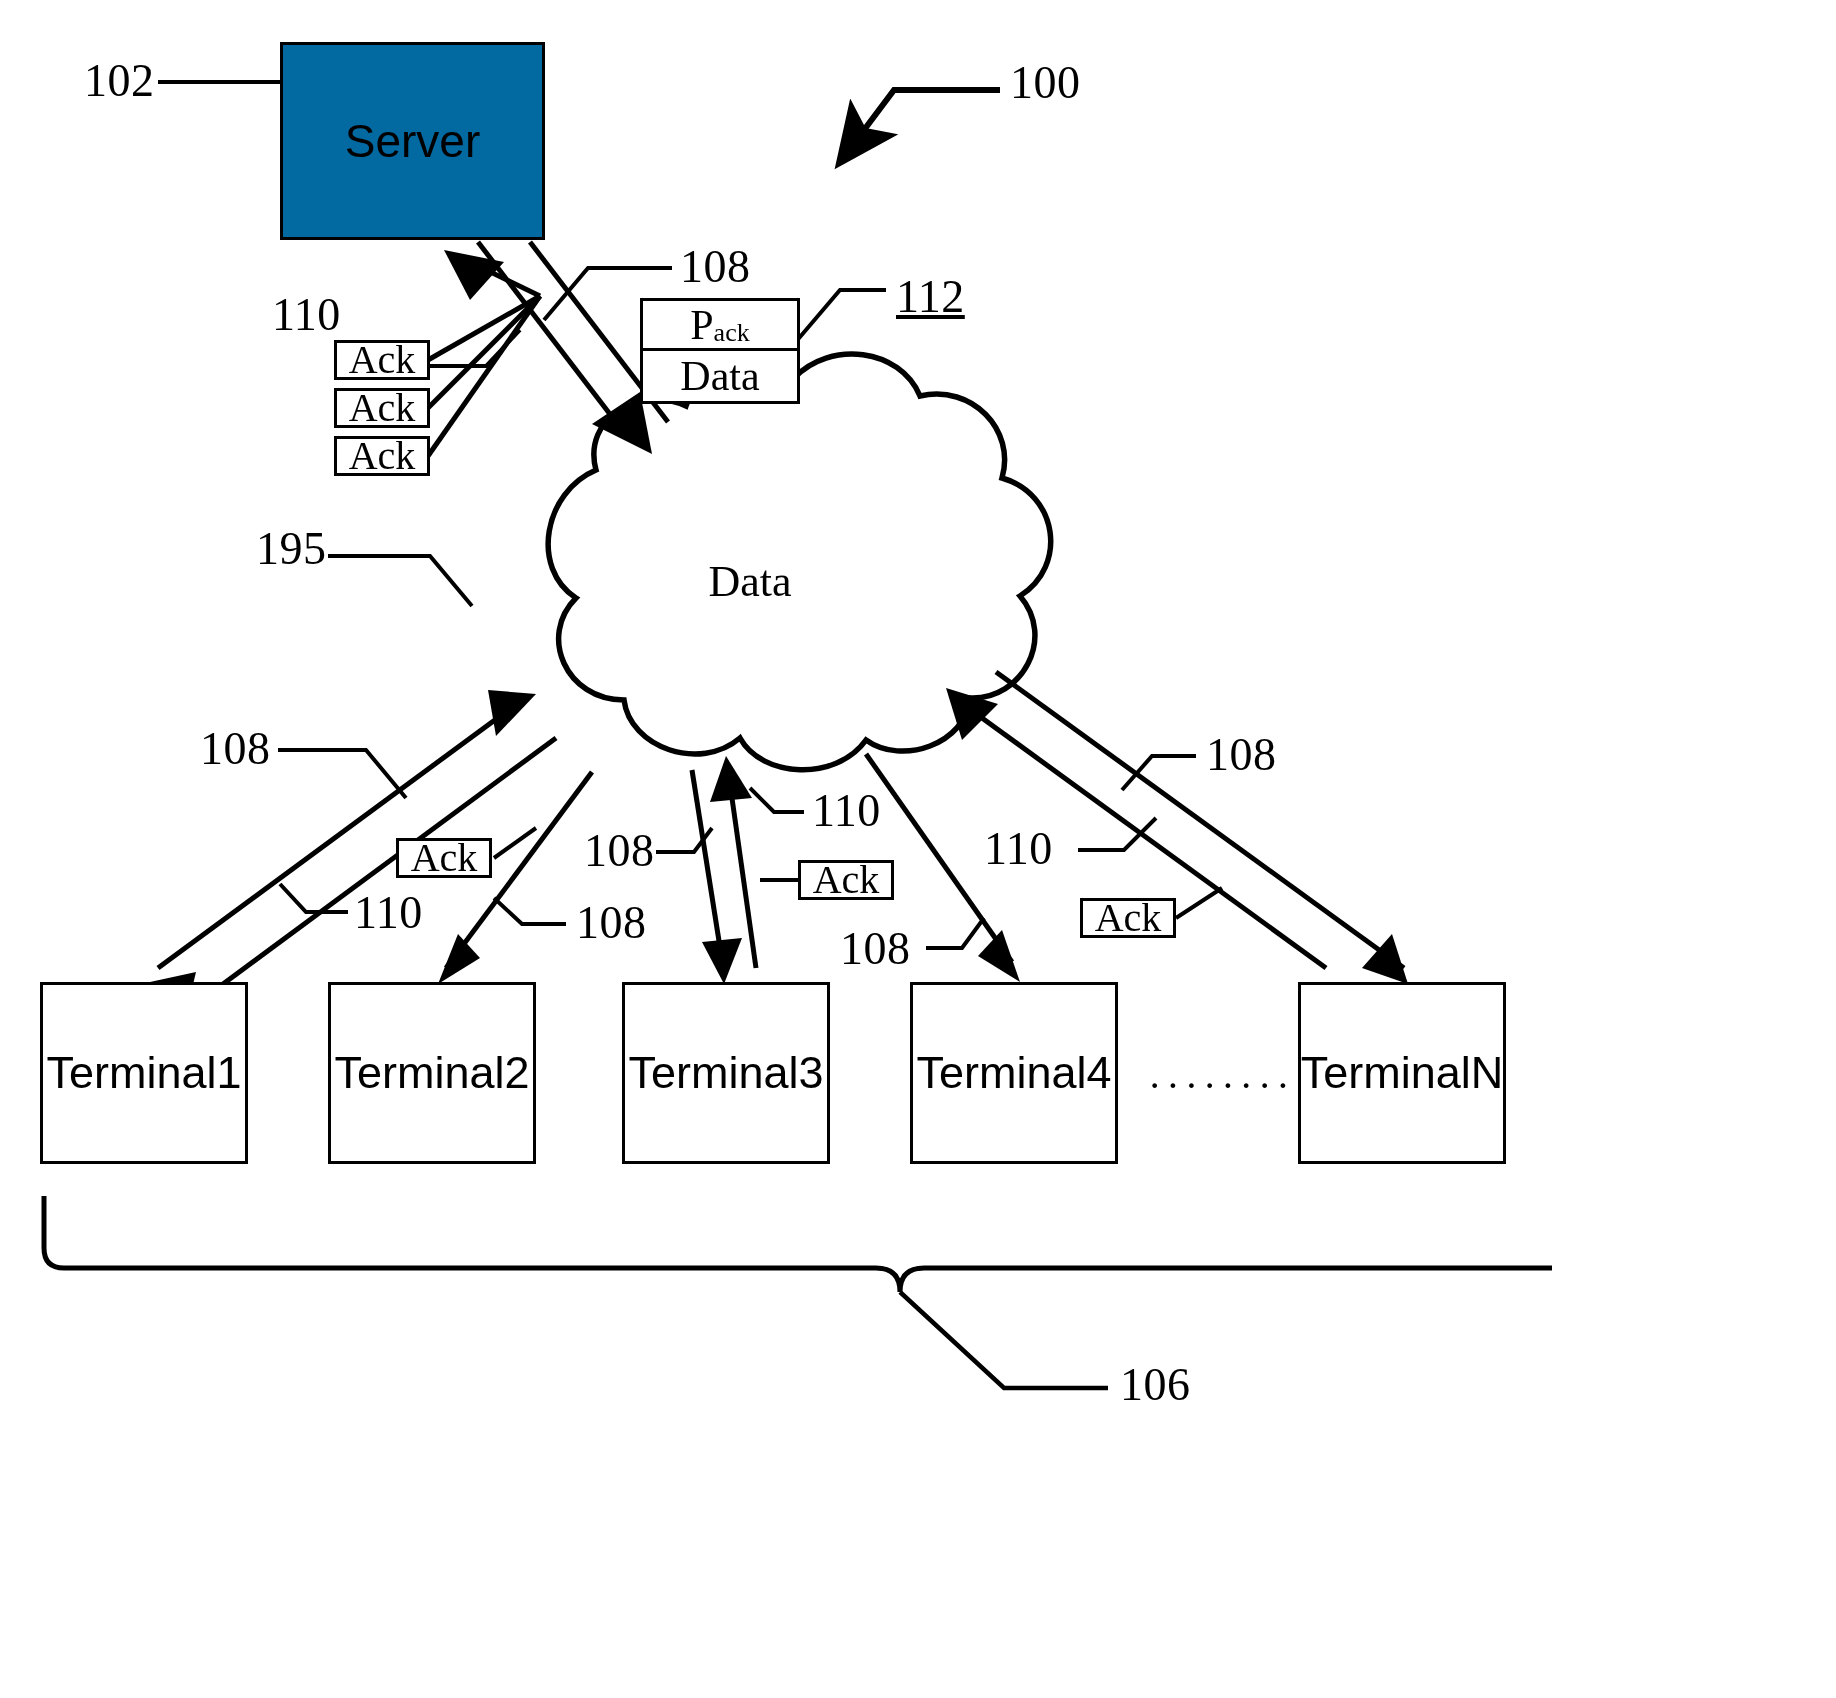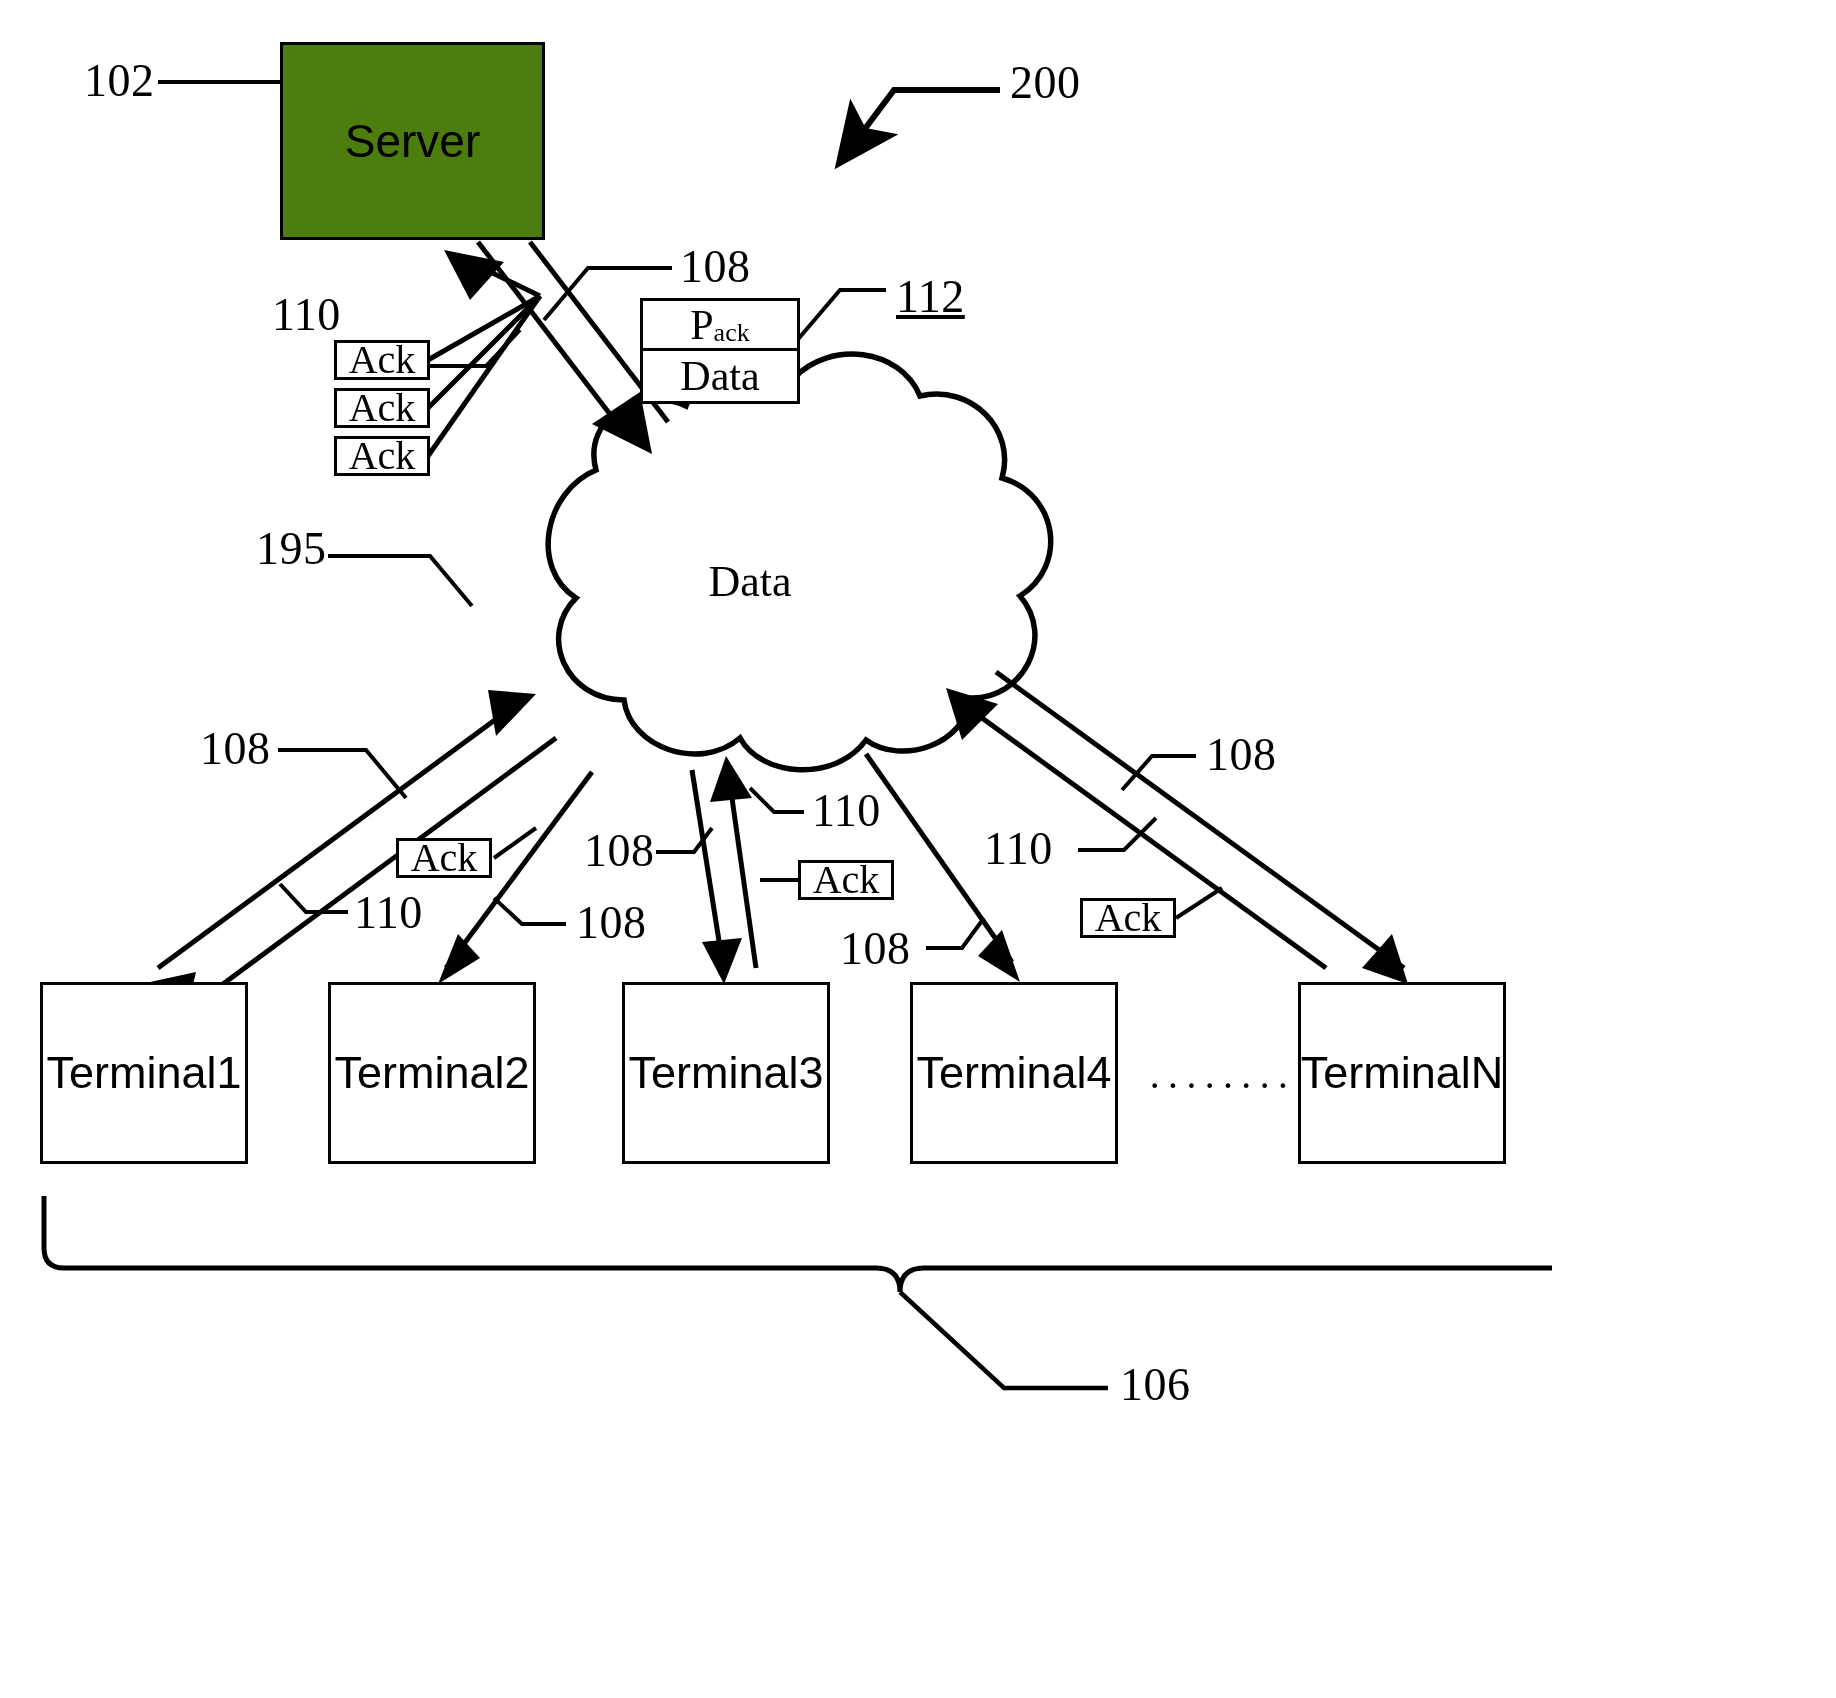--- a/index.html
+++ b/index.html
@@ -62,21 +62,21 @@
   .termbox .t-line {
     font-family: "Liberation Sans", sans-serif;
     font-size: 45px;
     color: #000;
     line-height: 1.25;
   }
   
   .serverbox {
     position: absolute;
     border: 3px solid #000;
-    background: #4d7c0f;
+    background: #0369a1;
     box-sizing: border-box;
     display: flex;
     align-items: center;
     justify-content: center;
   }
   .serverbox .s-line {
     font-family: "Liberation Sans", sans-serif;
     font-size: 46px;
     color: #000;
   }
@@ -231,21 +231,21 @@
 
     </g>
   </svg>
 
   <div class="lbl ref" style="left:84px; top:58px;">102</div>
 
   <div class="serverbox" style="left:280px; top:42px; width:265px; height:198px;">
     <span class="s-line">Server</span>
   </div>
 
-  <div class="lbl ref" style="left:1010px; top:60px;">200</div>
+  <div class="lbl ref" style="left:1010px; top:60px;">100</div>
 
   <div class="lbl ref" style="left:680px; top:244px;">108</div>
 
   <div class="lbl ref" style="left:272px; top:292px;">110</div>
 
   <div class="lbl ref" style="left:896px; top:274px;text-decoration:underline;">112</div>
 
   <div class="packetbox" style="left:640px; top:298px; width:160px; height:106px;">
     <div class="pcell top">
       <span>P</span>

